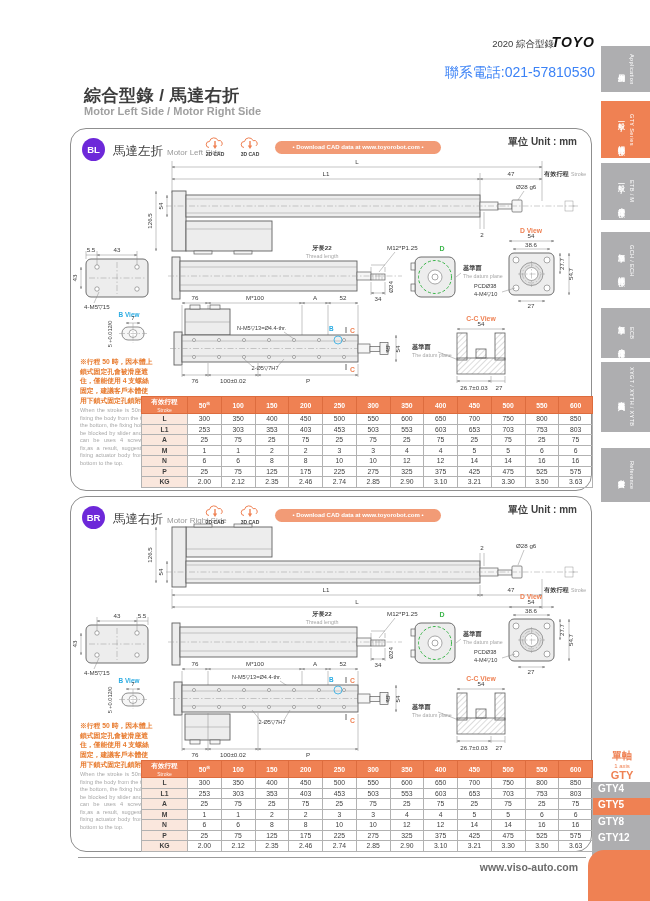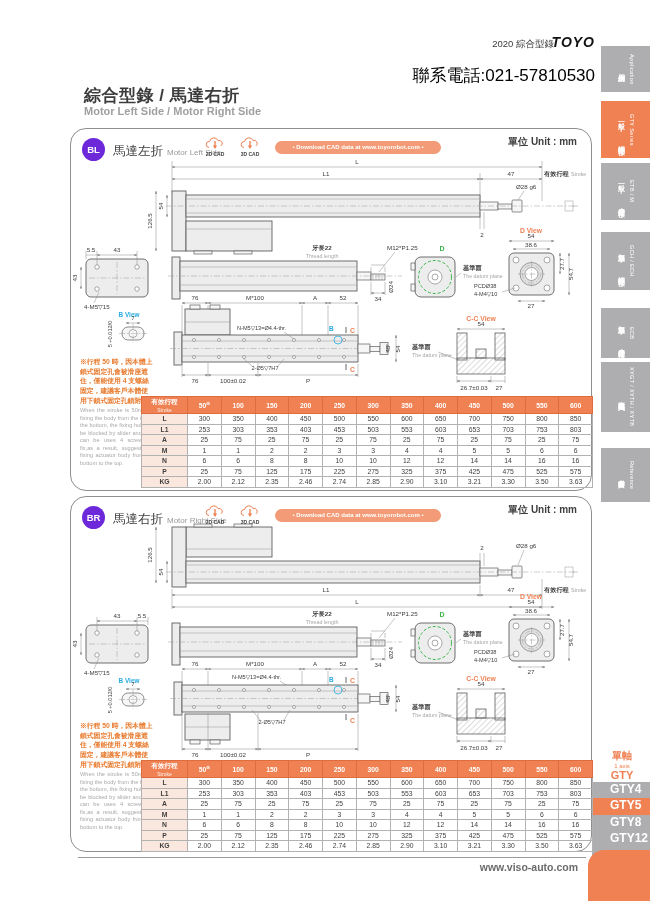--- a/index.html
+++ b/index.html
@@ -1,35 +1,35 @@
 <!DOCTYPE html>
 <html><head>
 <meta charset="utf-8">
 <style>
 *{margin:0;padding:0;box-sizing:border-box}
 html,body{width:650px;height:901px}
 body{font-family:"Liberation Sans",sans-serif;background:#fff;position:relative;overflow:hidden;color:#3e3e3e}
 
 #edition{position:absolute;top:38px;right:96px;font-size:9.5px;font-weight:normal;color:#3a3a3a}
 #logo{position:absolute;top:34px;right:55px;font-size:14px;font-weight:900;font-style:italic;letter-spacing:1px;color:#111}
-#phone{position:absolute;top:64px;right:55px;font-size:17px;color:#000000}
+#phone{position:absolute;top:64px;right:55px;font-size:14px;color:#3b82f6}
 
 #title-cn{position:absolute;left:84px;top:84px;font-size:17px;font-weight:bold;color:#3c3c3c;letter-spacing:.5px}
 #title-en{position:absolute;left:84px;top:105px;font-size:11px;font-weight:bold;color:#a0a0a0}
 
 .side-tab{position:absolute;left:601px;width:49px;background:#AEAEB0;color:#fff;display:flex;justify-content:center;align-items:center;gap:3px}
 .side-tab.active{background:#EF8153}
 .side-tab .cn{writing-mode:vertical-rl;text-orientation:upright;font-size:7px;font-weight:bold;letter-spacing:.5px}
 .side-tab .en{writing-mode:vertical-rl;font-size:5.6px;letter-spacing:.3px}
 
 #gty-head{position:absolute;left:594px;top:749px;width:56px;text-align:center;color:#EF8153}
 #gty-head .t1{font-size:10px;font-weight:bold}
 #gty-head .t2{font-size:6px;line-height:6px}
 #gty-head .t3{font-size:11px;font-weight:bold}
-.gty-item{position:absolute;left:592px;width:58px;height:26px;background:#AEAEB0;color:#fff;font-size:12px;font-weight:bold;line-height:14px;padding-left:18px}
+.gty-item{position:absolute;left:592px;width:58px;height:26px;background:#AEAEB0;color:#fff;font-size:10px;font-weight:bold;line-height:14px;padding-left:6px}
 .gty-item.active{background:#EF8153}
 
 .panel{position:absolute;left:70px;width:522px;border:1.3px solid #8f8f8f;border-radius:16px;background:#fff}
 #panel-bl{top:128px;height:363px}
 #panel-br{top:496px;height:356px}
 .badge{position:absolute;left:11px;top:9px;width:23px;height:23px;border-radius:50%;background:#6d28d9;color:#fff;font-weight:bold;font-size:9.5px;display:flex;align-items:center;justify-content:center}
 .ptitle{position:absolute;left:42px;top:14px;font-size:12.5px;font-weight:normal;color:#3e3e3e;white-space:nowrap}
 .ptitle .en{font-size:8px;color:#9a9a9a;margin-left:4px}
 .cad-icon{position:absolute;top:7px;width:32px;text-align:center}
 .cad-label{font-size:5px;color:#444;font-weight:bold;margin-top:0px}

